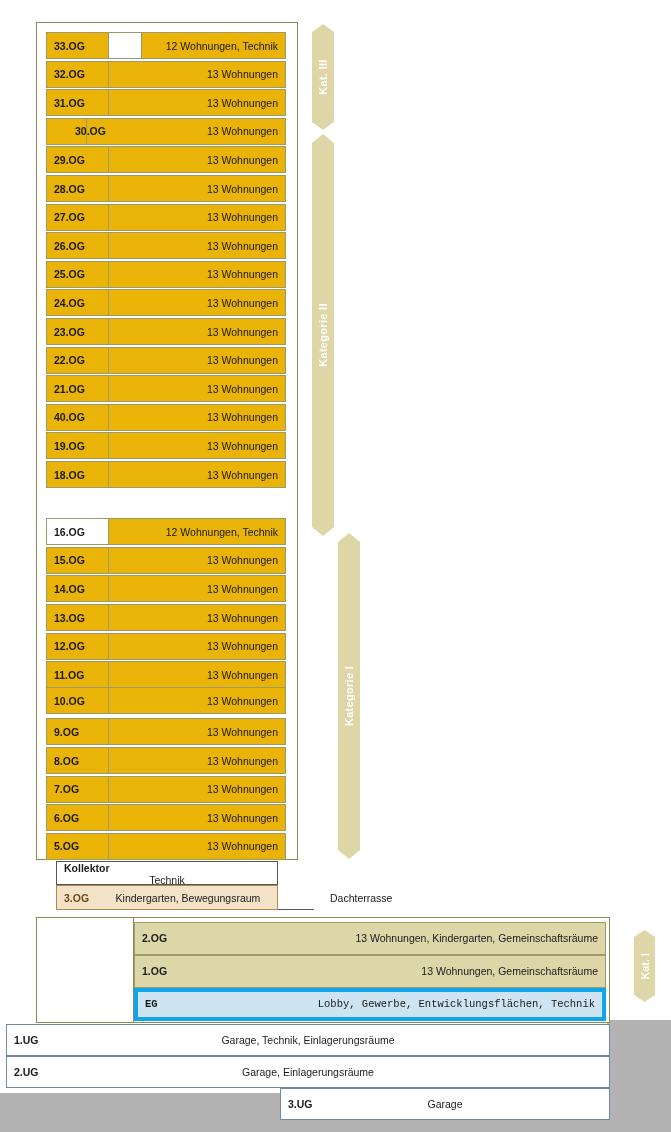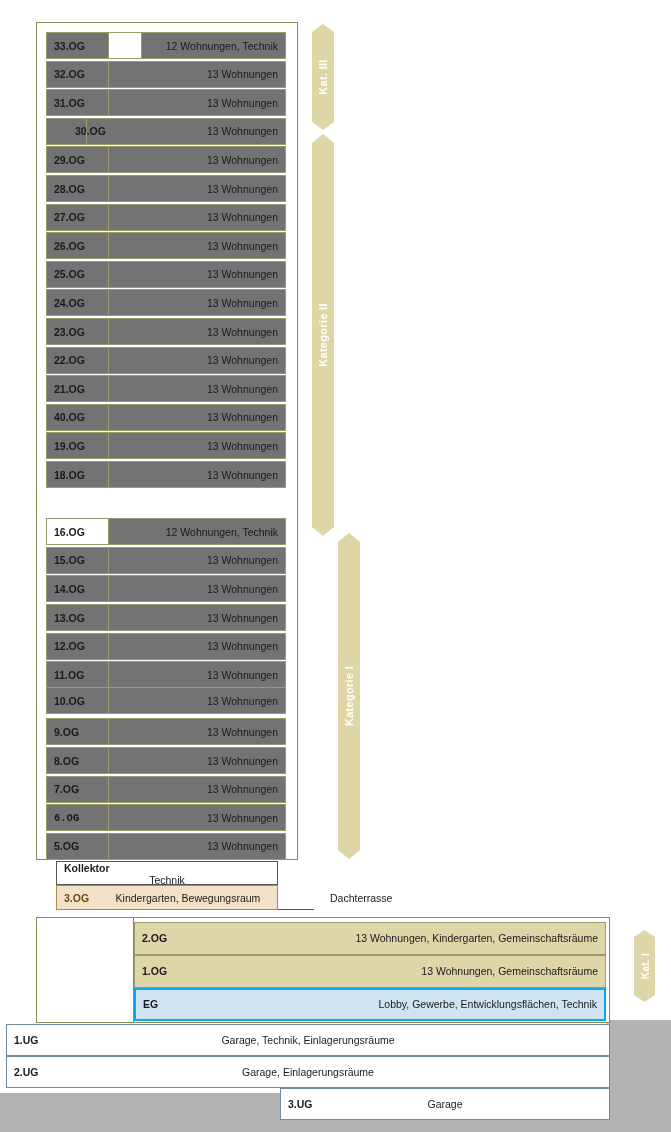--- a/index.html
+++ b/index.html
@@ -35,21 +35,21 @@
   .tower-frame {
     border: 1px solid #8a8a55;
     background: #ffffff;
   }
   .floor-row {
     position: absolute;
     box-sizing: border-box;
     display: flex;
     align-items: stretch;
     border: 1px solid #9b9b6a;
-    background: #737373;
+    background: #eab308;
   }
   .floor-label {
     box-sizing: border-box;
     display: flex;
     align-items: center;
     padding-left: 7px;
     font-size: 10.5px;
     font-weight: bold;
     color: #1a1a1a;
     flex: 0 0 auto;
@@ -110,21 +110,22 @@
   .kindergarten .floor-label {
     border-right: none;
     color: #6b4a10;
   }
   .og-wide {
     background: #ddd6a8;
     border: 1px solid #9b9b6a;
   }
   .eg-row {
     background: #cfe4f2;
-    border: 2px solid #0ea5e9;
+    border: 4px solid #0ea5e9;
+    font-family: Liberation Mono, monospace;
   }
   .ug-row {
     background: #ffffff;
     border: 1px solid #6f8ba4;
   }
   .ug-row .floor-label {
     border-right: none;
   }
   .ug-row .floor-desc {
     justify-content: center;
@@ -262,21 +263,21 @@
       </div>
       <div class="floor-row" style="left: 46px; top: 747px; width: 240px; height: 27px;">
         <div class="floor-label" style="width: 62px;">8.OG</div>
         <div class="floor-desc">13 Wohnungen</div>
       </div>
       <div class="floor-row" style="left: 46px; top: 775.6px; width: 240px; height: 27px;">
         <div class="floor-label" style="width: 62px;">7.OG</div>
         <div class="floor-desc">13 Wohnungen</div>
       </div>
       <div class="floor-row" style="left: 46px; top: 804.2px; width: 240px; height: 27px;">
-        <div class="floor-label" style="width: 62px; font-family: Liberation Mono, monospace;">6.OG</div>
+        <div class="floor-label" style="width: 62px;">6.OG</div>
         <div class="floor-desc">13 Wohnungen</div>
       </div>
       <div class="floor-row" style="left: 46px; top: 832.8px; width: 240px; height: 27px;">
         <div class="floor-label" style="width: 62px;">5.OG</div>
         <div class="floor-desc">13 Wohnungen</div>
       </div>
     </div>
 
   <div class="cat-bar" style="left:312px; top:24px; width:22px; height:106px; clip-path: polygon(0 8px, 50% 0, 100% 8px, 100% calc(100% - 8px), 50% 100%, 0 calc(100% - 8px));">
     <span class="cat-label">Kat. III</span>

